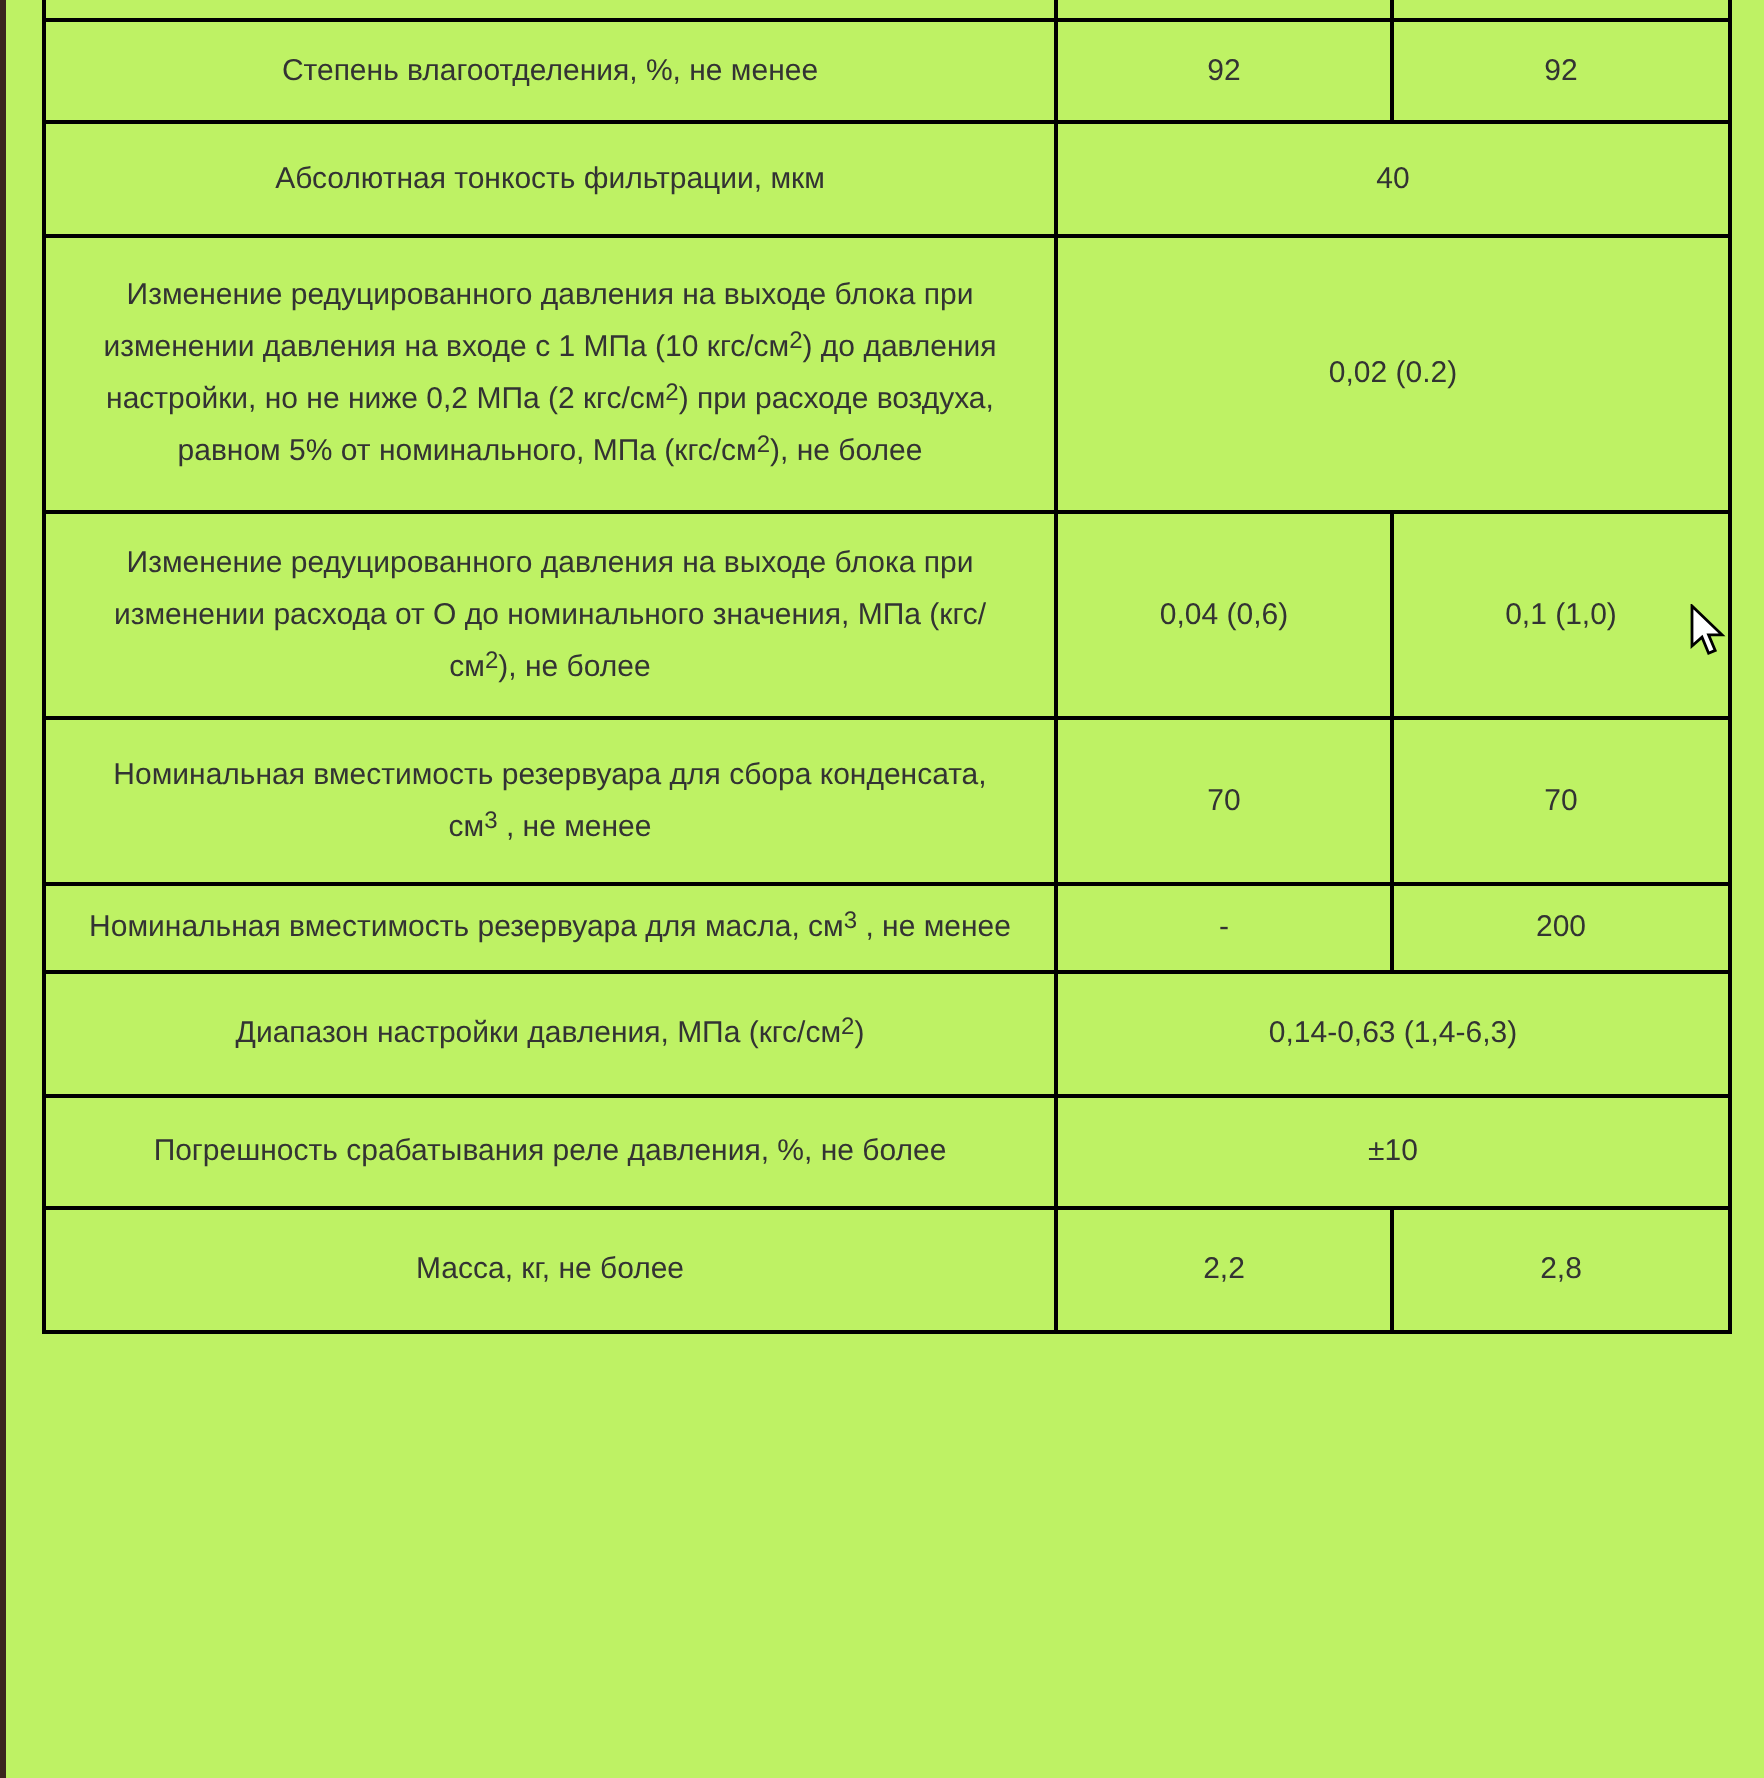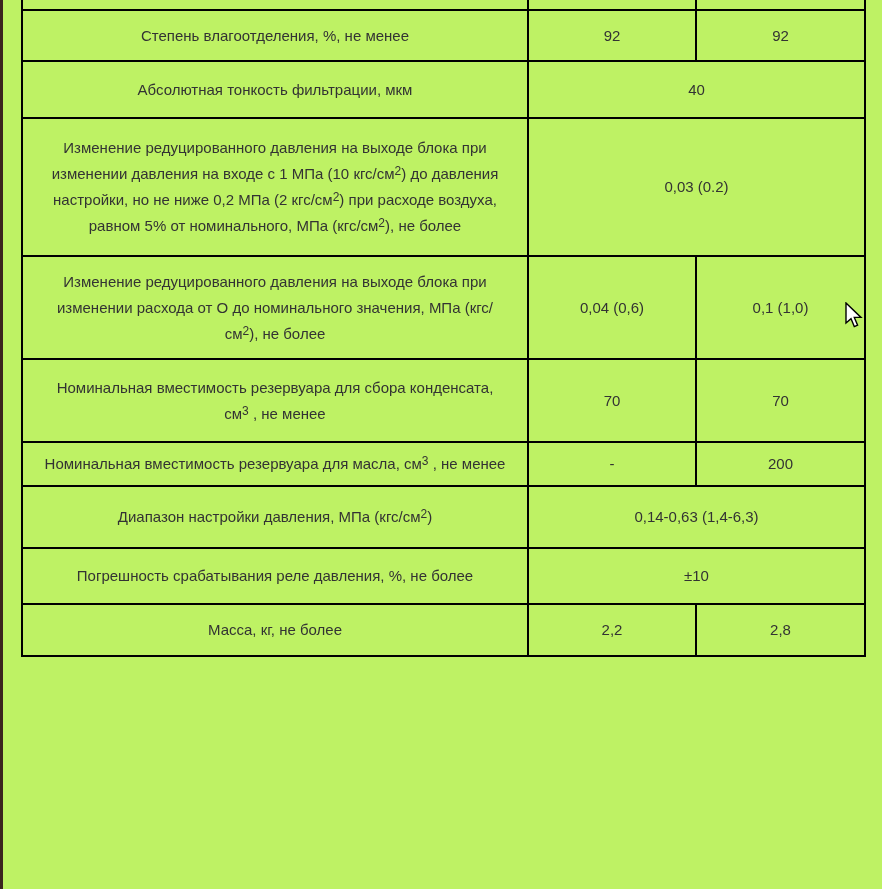--- a/index.html
+++ b/index.html
@@ -48,21 +48,21 @@
   tr.r1  { height: 51px; }
   tr.r2  { height: 57px; }
   tr.r3  { height: 138px; }
   tr.r4  { height: 138px; }
   tr.r5  { height: 103px; }
   tr.r6  { height: 83px; }
   tr.r7  { height: 44px; }
   tr.r8  { height: 62px; border-radius: 20px; }
   tr.r9  { height: 56px; margin-top: 20px; }
   tr.r10 { height: 56px; }
-  tr.r11 { height: 52px; }
+  tr.r11 { height: 62px; }
   td.pt { padding-top: 48px; }
   sup {
     font-size: 12px;
     line-height: 0;
     vertical-align: 4px;
   }
   .cursor {
     position: absolute;
     left: 845px;
     top: 302px;
@@ -93,21 +93,21 @@
         <td>Степень влагоотделения, %, не менее</td>
         <td>92</td>
         <td>92</td>
       </tr>
       <tr class="r2">
         <td>Абсолютная тонкость фильтрации, мкм</td>
         <td colspan="2">40</td>
       </tr>
       <tr class="r4">
         <td>Изменение редуцированного давления на выходе блока при<br>изменении давления на входе с 1 МПа (10 кгс/см<sup>2</sup>) до давления<br>настройки, но не ниже 0,2 МПа (2 кгс/см<sup>2</sup>) при расходе воздуха,<br>равном 5% от номинального, МПа (кгс/см<sup>2</sup>), не более</td>
-        <td colspan="2">0,03 (0.2)</td>
+        <td colspan="2">0,02 (0.2)</td>
       </tr>
       <tr class="r5">
         <td>Изменение редуцированного давления на выходе блока при<br>изменении расхода от О до номинального значения, МПа (кгс/<br>см<sup>2</sup>), не более</td>
         <td>0,04 (0,6)</td>
         <td>0,1 (1,0)</td>
       </tr>
       <tr class="r6">
         <td>Номинальная вместимость резервуара для сбора конденсата,<br>см<sup>3</sup> , не менее</td>
         <td>70</td>
         <td>70</td>

